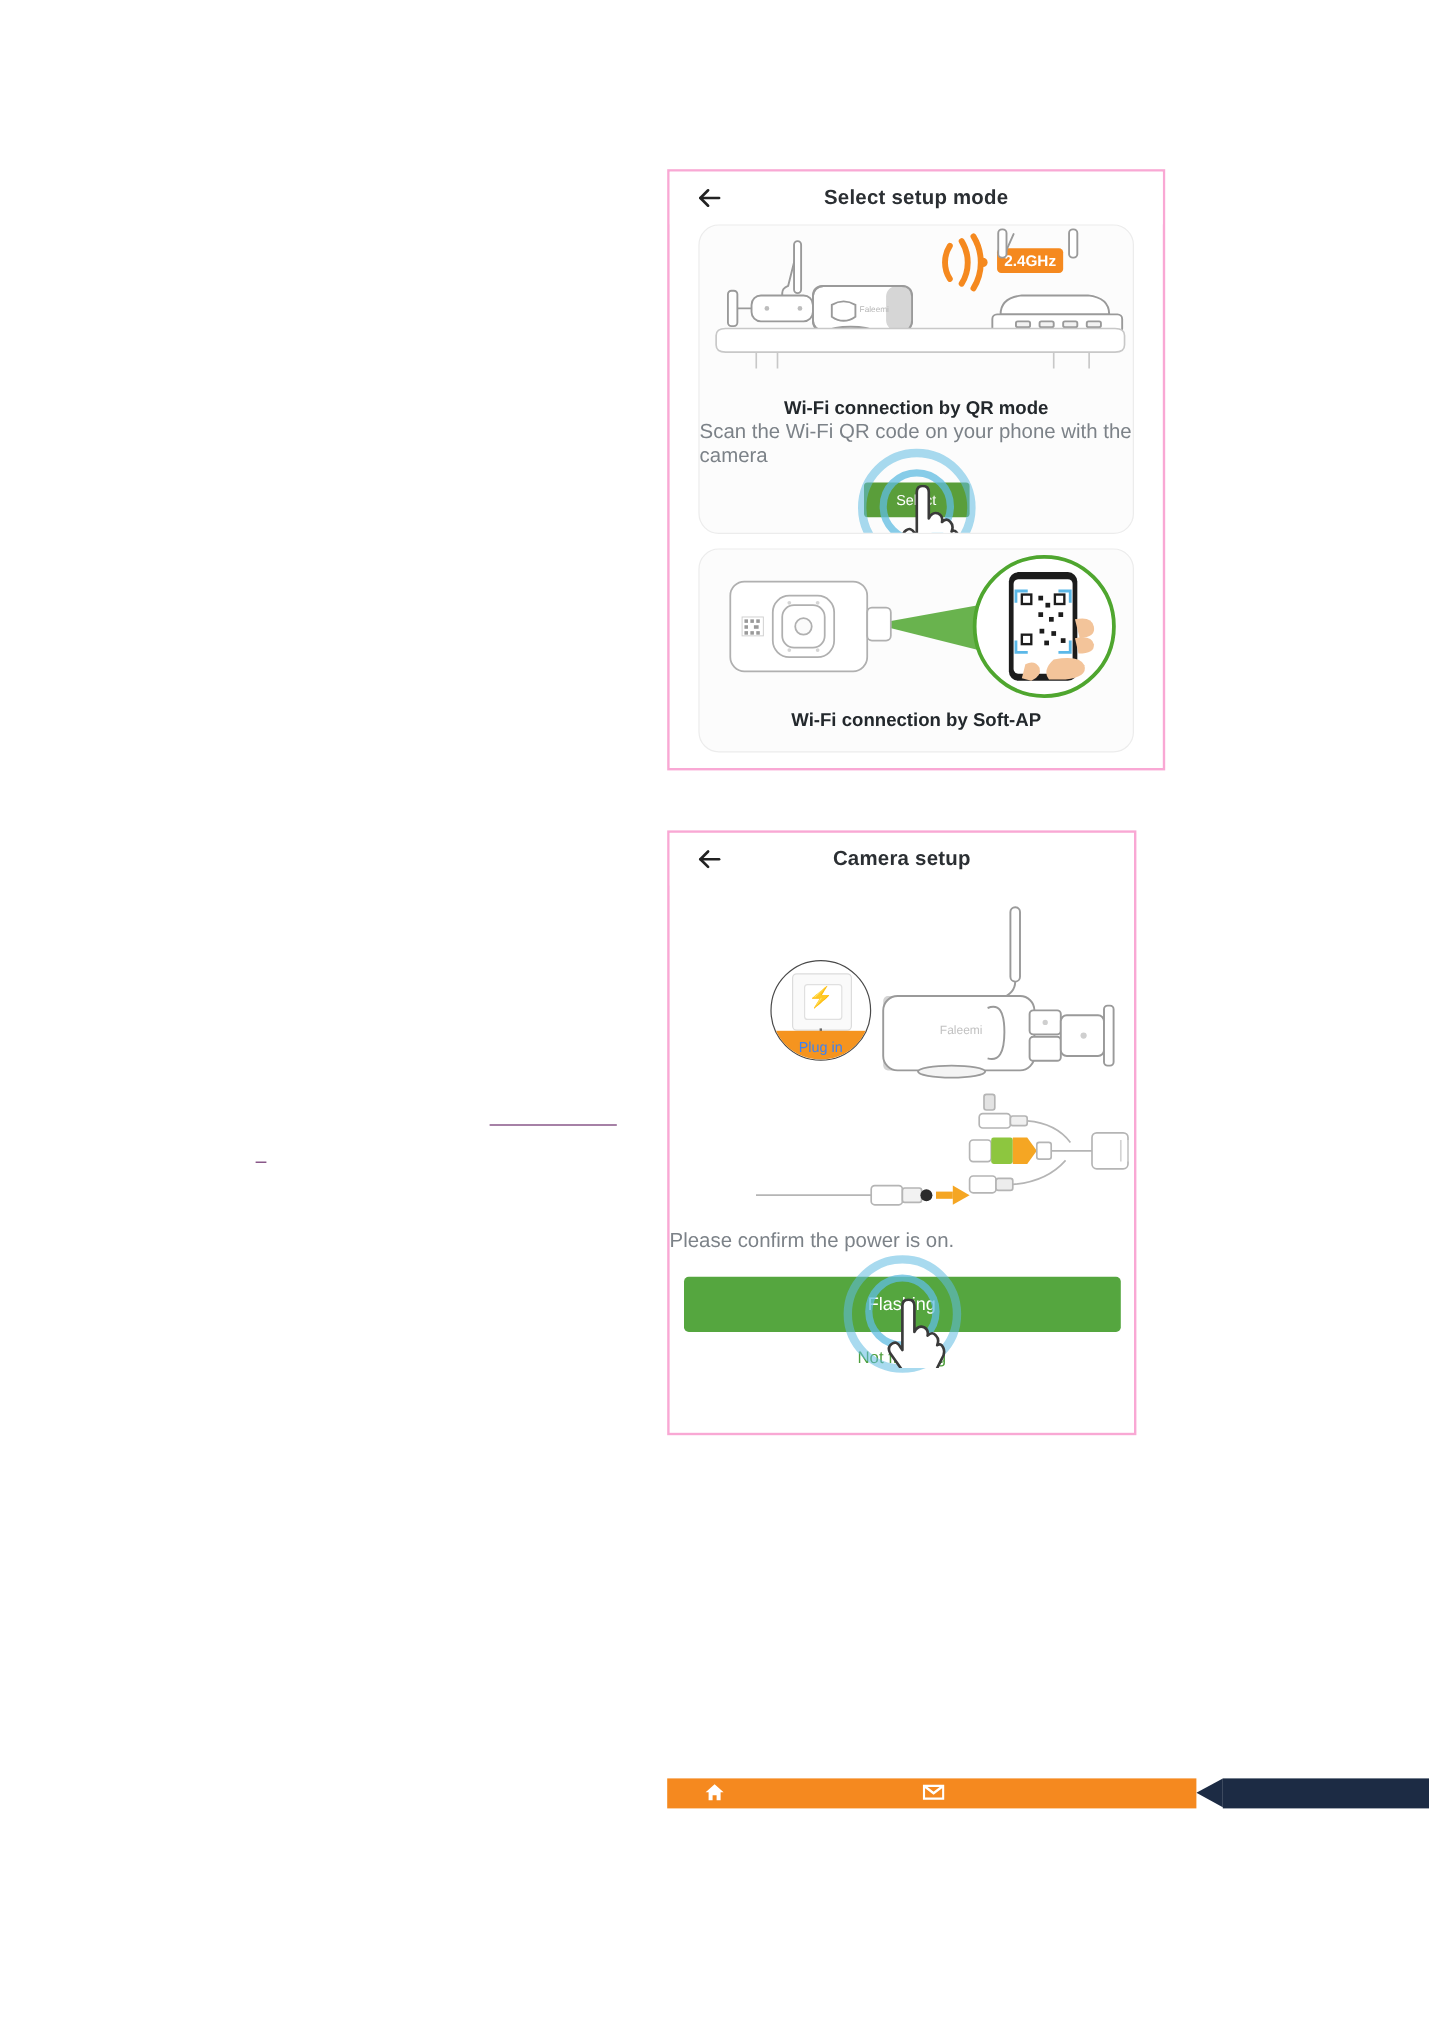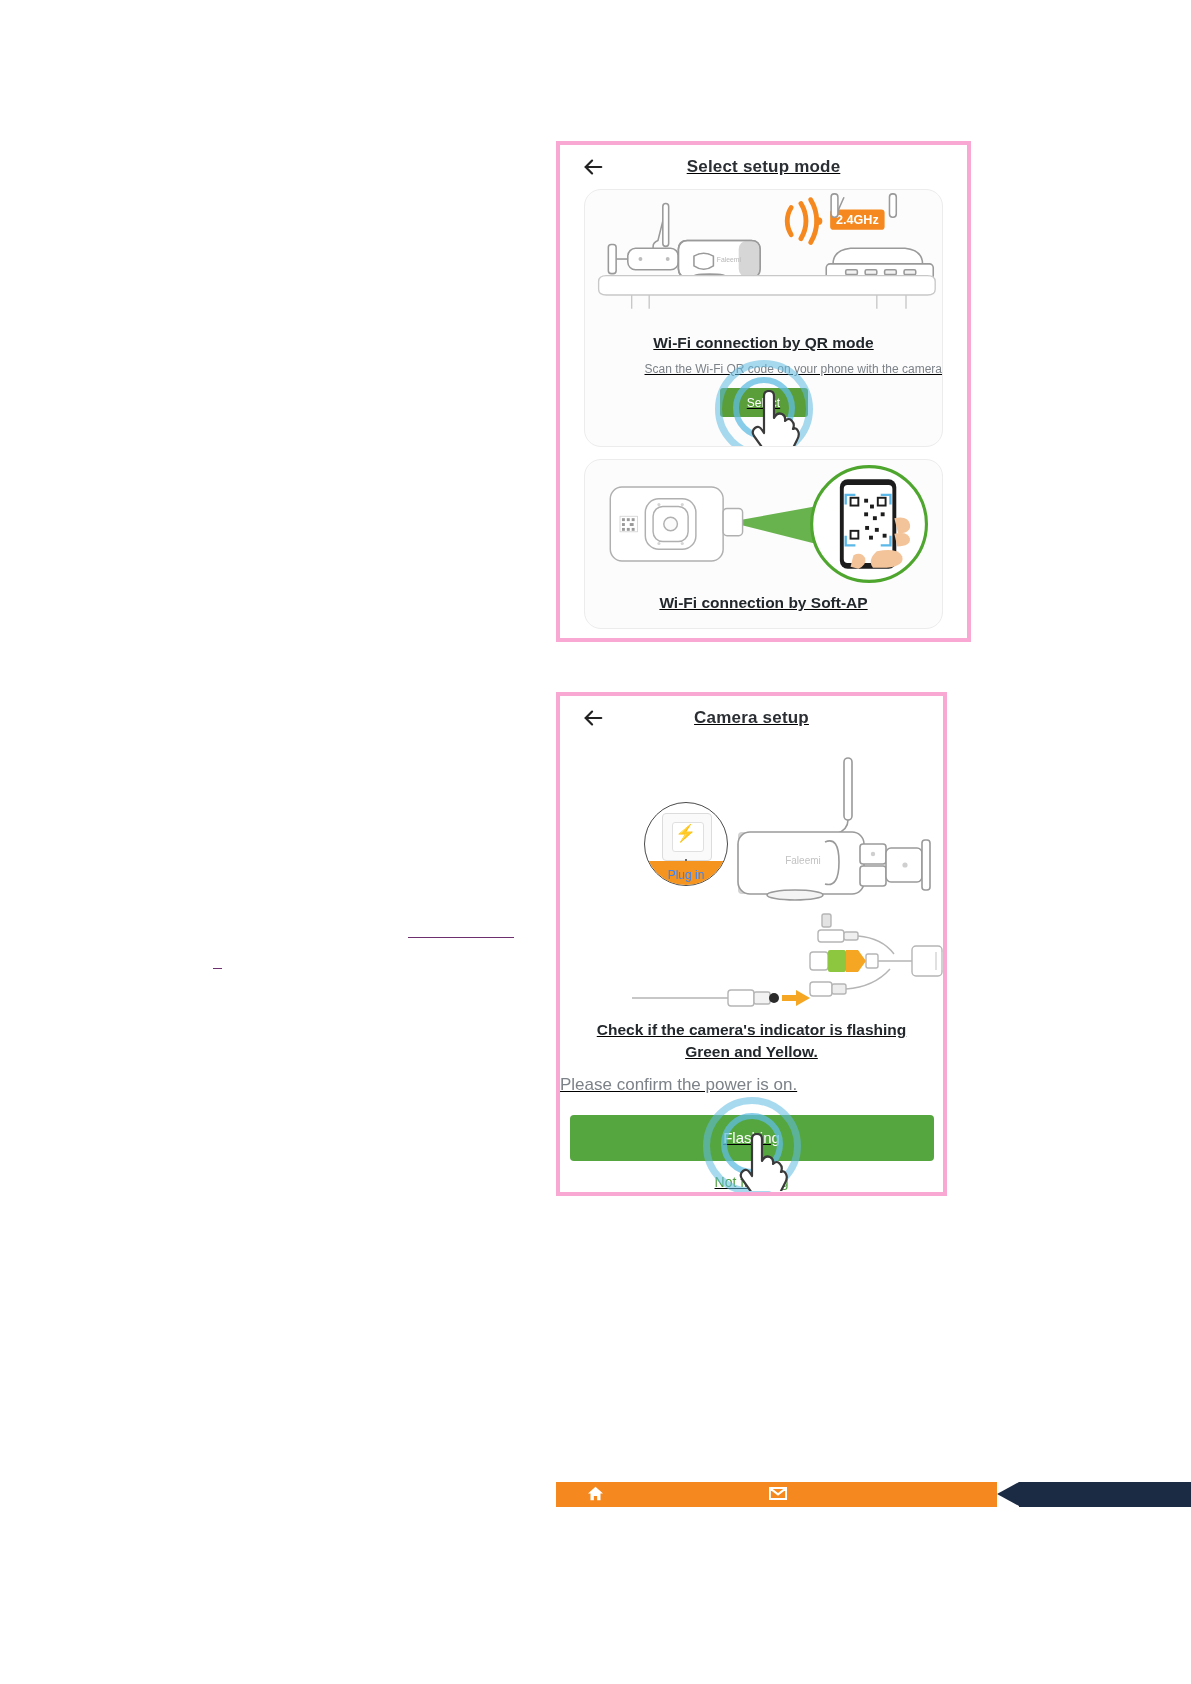--- a/index.html
+++ b/index.html
@@ -12,24 +12,23 @@
     height: 1684px;
     position: relative;
     font-family: "Liberation Sans", sans-serif;
     overflow: hidden;
   }
 
   
   .phone {
     position: absolute;
     background: #ffffff;
-    border: 4px solid #f9a8d4;
+    border: 2px solid #f9a8d4;
     box-sizing: border-box;
     overflow: hidden;
-    text-decoration: underline;
   }
   .phone-header {
     position: relative;
     height: 44px;
     display: flex;
     align-items: center;
     justify-content: center;
     background: #ffffff;
   }
   .phone-title {
@@ -69,24 +68,24 @@
   .art-2 { height: 130px; }
 
   .card-title {
     text-align: center;
     font-size: 15.5px;
     font-weight: bold;
     color: #23282c;
     margin-top: 4px;
   }
   .card-sub {
-    text-align: right;
-    font-size: 12px;
+    text-align: left;
+    font-size: 17px;
     color: #7c8288;
-    margin-top: 10px;
+    margin-top: 0;
   }
 
   
   .btn-wrap {
     position: relative;
     display: flex;
     justify-content: center;
     margin-top: 12px;
   }
   .btn-select {
@@ -485,21 +484,20 @@
         <rect x="194" y="252" width="16" height="12" rx="2" fill="#f2f2f2"></rect>
         <circle cx="214" cy="258" r="5" fill="#2b2b2b" stroke="none"></circle>
       </g>
       <g fill="#f5a623">
         <rect x="222" y="255" width="14" height="6"></rect>
         <path d="M236 250 l14 8 l-14 8 z"></path>
       </g>
     </svg>
   </div>
 
-  <div class="instr-title">Check if the camera's indicator is flashing Green and Yellow.</div>
   <div class="instr-sub">Please confirm the power is on.</div>
 
   <div class="btn-wrap" style="margin-top:20px;">
     <span class="ripple outer" style="left:50%; top:-18px; transform:translateX(-50%);"></span>
     <span class="ripple inner" style="left:50%; top:-2px; transform:translateX(-50%);"></span>
     <button class="btn-flashing">Flashing</button>
     <span class="hand-cursor" style="left:50%; top:18px; transform:translateX(-22px);">
       <svg width="60" height="58" viewBox="0 0 60 58">
         <path d="M22 6 q0 -5 5 -5 t5 5 v22 q3 -6 8 -4 q4 2 3 7 q4 -4 7 0 q3 3 1 8 q3 -2 5 2 q2 4 -1 9 l-5 10 h-28 l-10 -14 q-3 -5 1 -8 q4 -3 7 2 l2 3 z" fill="#ffffff" stroke="#3a3a3a" stroke-width="2.2" stroke-linejoin="round"></path>
       </svg>

